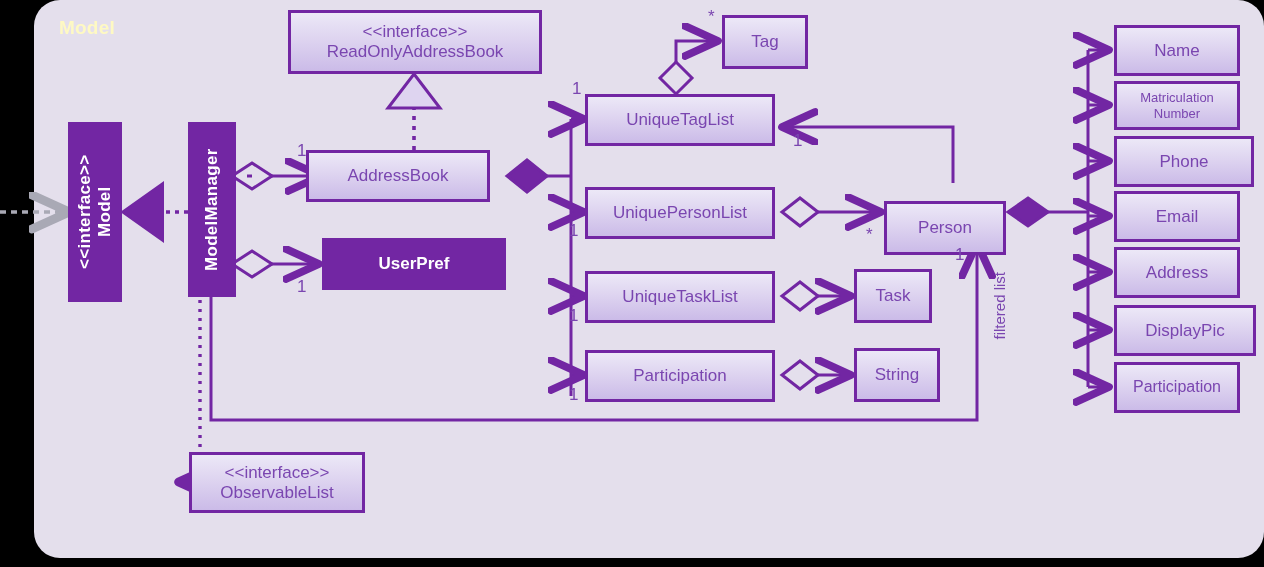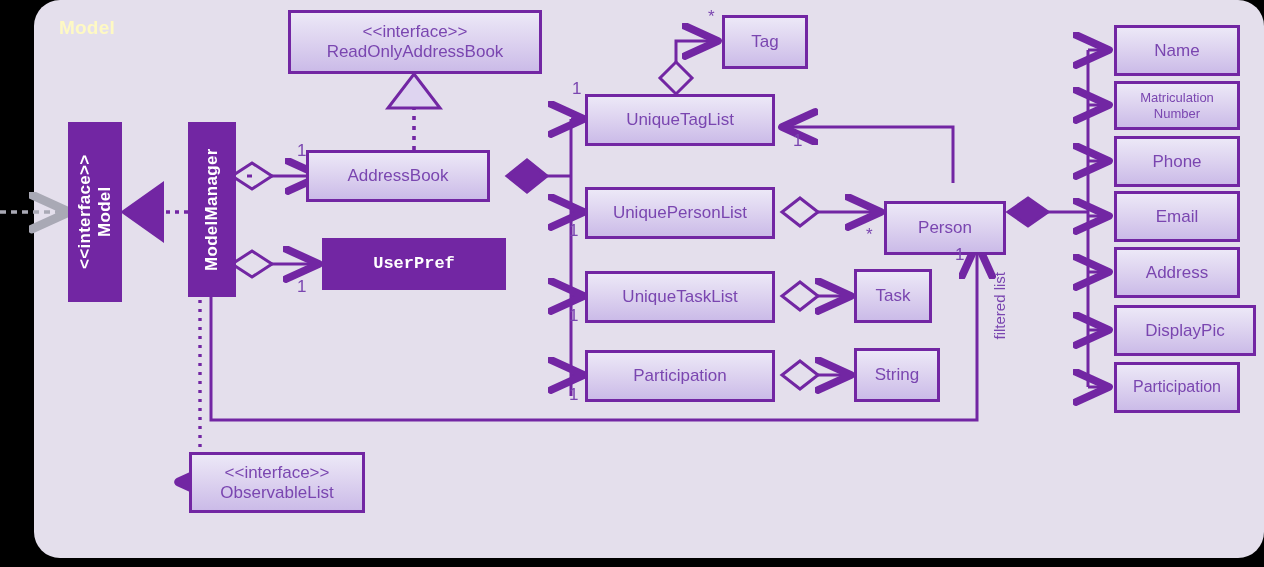--- a/index.html
+++ b/index.html
@@ -189,21 +189,21 @@
   <div class="node filled vertical" style="left:68px;top:122px;width:54px;height:180px;">&lt;&lt;interface&gt;&gt;
 Model</div>
 
   <div class="node filled vertical" style="left:188px;top:122px;width:48px;height:175px;">ModelManager</div>
 
   <div class="node iface" style="left:288px;top:10px;width:254px;height:64px;">&lt;&lt;interface&gt;&gt;
 ReadOnlyAddressBook</div>
 
   <div class="node" style="left:306px;top:150px;width:184px;height:52px;">AddressBook</div>
 
-  <div class="node filled" style="left:322px;top:238px;width:184px;height:52px;font-family:Liberation Mono, monospace;">UserPref</div>
+  <div class="node filled" style="left:322px;top:238px;width:184px;height:52px;">UserPref</div>
 
   <div class="node iface" style="left:189px;top:452px;width:176px;height:61px;">&lt;&lt;interface&gt;&gt;
 ObservableList</div>
 
   <div class="node" style="left:585px;top:94px;width:190px;height:52px;">UniqueTagList</div>
 
   <div class="node" style="left:585px;top:187px;width:190px;height:52px;">UniquePersonList</div>
 
   <div class="node" style="left:585px;top:271px;width:190px;height:52px;">UniqueTaskList</div>
 
@@ -213,21 +213,21 @@
 
   <div class="node" style="left:884px;top:201px;width:122px;height:54px;">Person</div>
 
   <div class="node" style="left:854px;top:269px;width:78px;height:54px;">Task</div>
 
   <div class="node" style="left:854px;top:348px;width:86px;height:54px;">String</div>
 
   <div class="node" style="left:1114px;top:25px;width:126px;height:51px;">Name</div>
   <div class="node small" style="left:1114px;top:81px;width:126px;height:49px;">Matriculation
 Number</div>
-  <div class="node" style="left:1114px;top:136px;width:126px;height:51px;">Phone</div>
+  <div class="node" style="left:1114px;top:136px;width:140px;height:51px;">Phone</div>
   <div class="node" style="left:1114px;top:191px;width:126px;height:51px;text-align:right;">Email</div>
   <div class="node" style="left:1114px;top:247px;width:126px;height:51px;">Address</div>
   <div class="node" style="left:1114px;top:305px;width:142px;height:51px;">DisplayPic</div>
   <div class="node smallish" style="left:1114px;top:362px;width:126px;height:51px;">Participation</div>
 
   <div class="mult" style="left:297px;top:142px;">1</div>
   <div class="mult" style="left:297px;top:278px;">1</div>
   <div class="mult" style="left:572px;top:80px;">1</div>
   <div class="mult" style="left:569px;top:222px;">1</div>
   <div class="mult" style="left:569px;top:307px;">1</div>

